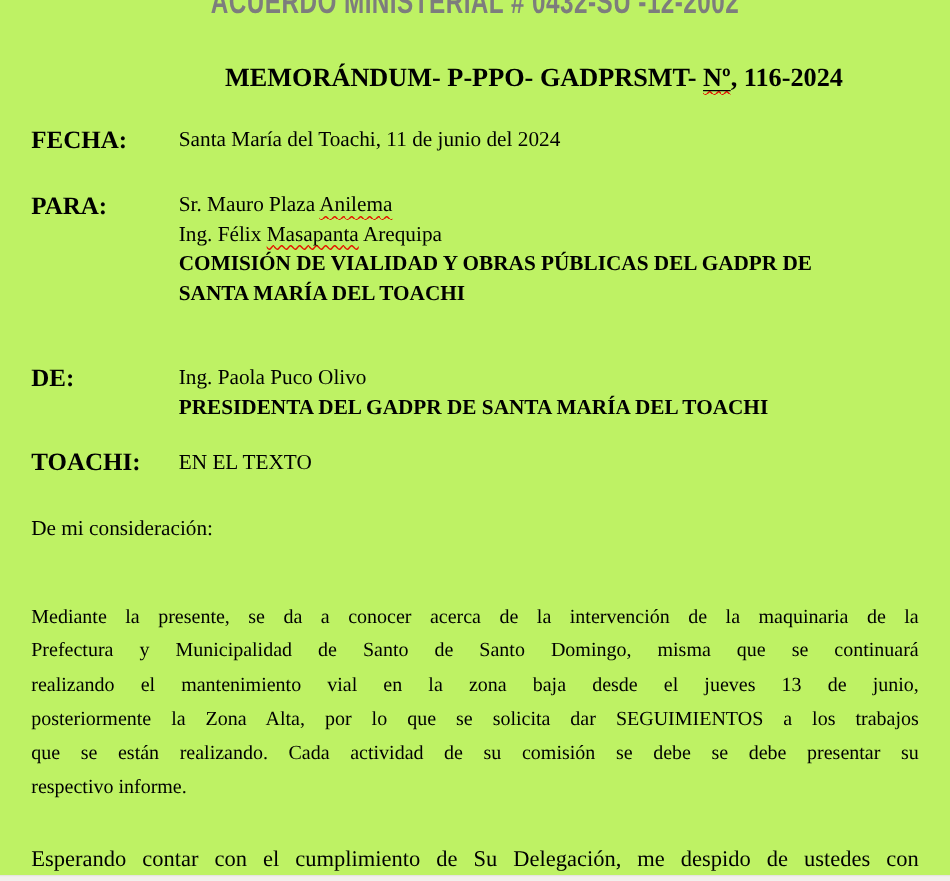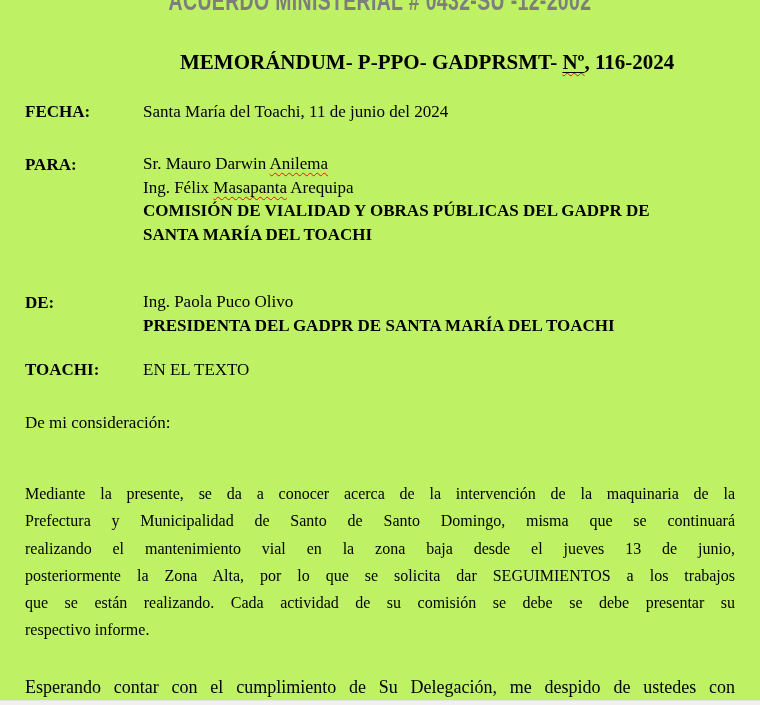--- a/index.html
+++ b/index.html
@@ -29,21 +29,21 @@
     color: var(--watermark-gray, #7d7d7d);
     transform: scaleX(0.72);
   }
   .title {
     position: absolute; left: 180px; top: 50px;
     font-size: 21px; font-weight: bold; white-space: nowrap;
     line-height: 24px;
   }
   .label {
     position: absolute; left: 25px;
-    font-weight: bold; font-size: 17px; line-height: 22px;
+    font-weight: bold; font-size: 20px; line-height: 22px;
   }
   .value {
     position: absolute; left: 143px;
     font-size: 17px; line-height: 22px;
   }
   .block .ln { line-height: 23.5px; white-space: nowrap; }
   .bold { font-weight: bold; }
   .salutation { position: absolute; left: 25px; top: 412px; font-size: 17px; line-height: 22px; }
   .bodytext { position: absolute; left: 25px; top: 480px; width: 710px; font-size: 16px; }
   .bodytext .bl { line-height: 27.3px; text-align: justify; text-align-last: justify; }
@@ -77,21 +77,21 @@
     <div class="wm">ACUERDO MINISTERIAL # 0432-SU -12-2002</div>
   </div>
 
   <div class="title"><span>MEMORÁNDUM- P-PPO- GADPRSMT- </span><span class="misspell"><span class="und">Nº</span></span><span>, 116-2024</span></div>
 
   <div class="label" style="top:101px">FECHA:</div>
   <div class="value" style="top:101px">Santa María del Toachi, 11 de junio del 2024</div>
 
   <div class="label" style="top:154px">PARA:</div>
   <div class="value block" style="top:152px">
-    <div class="ln"><span>Sr. Mauro Darwin </span><span class="misspell">Anilema</span></div>
+    <div class="ln"><span>Sr. Mauro Plaza </span><span class="misspell">Anilema</span></div>
     <div class="ln"><span>Ing. Félix </span><span class="misspell">Masapanta</span><span> Arequipa</span></div>
     <div class="ln bold">COMISIÓN DE VIALIDAD Y OBRAS PÚBLICAS DEL GADPR DE</div>
     <div class="ln bold">SANTA MARÍA DEL TOACHI</div>
   </div>
 
   <div class="label" style="top:292px">DE:</div>
   <div class="value block" style="top:290px">
     <div class="ln">Ing. Paola Puco Olivo</div>
     <div class="ln bold">PRESIDENTA DEL GADPR DE SANTA MARÍA DEL TOACHI</div>
   </div>

